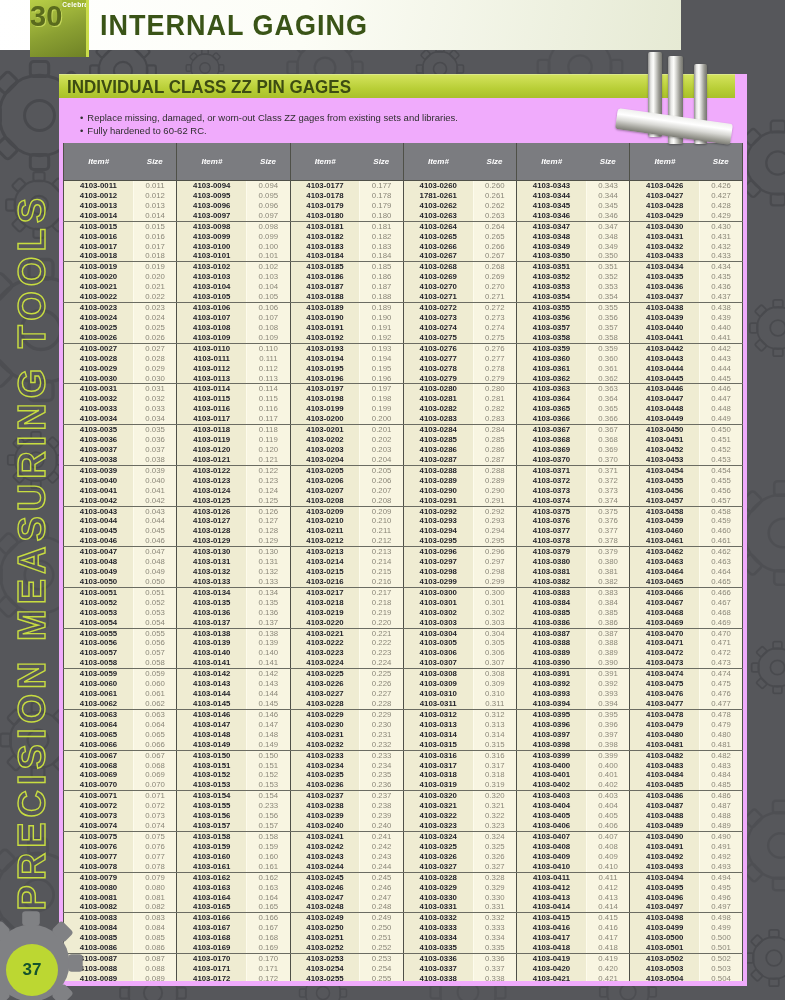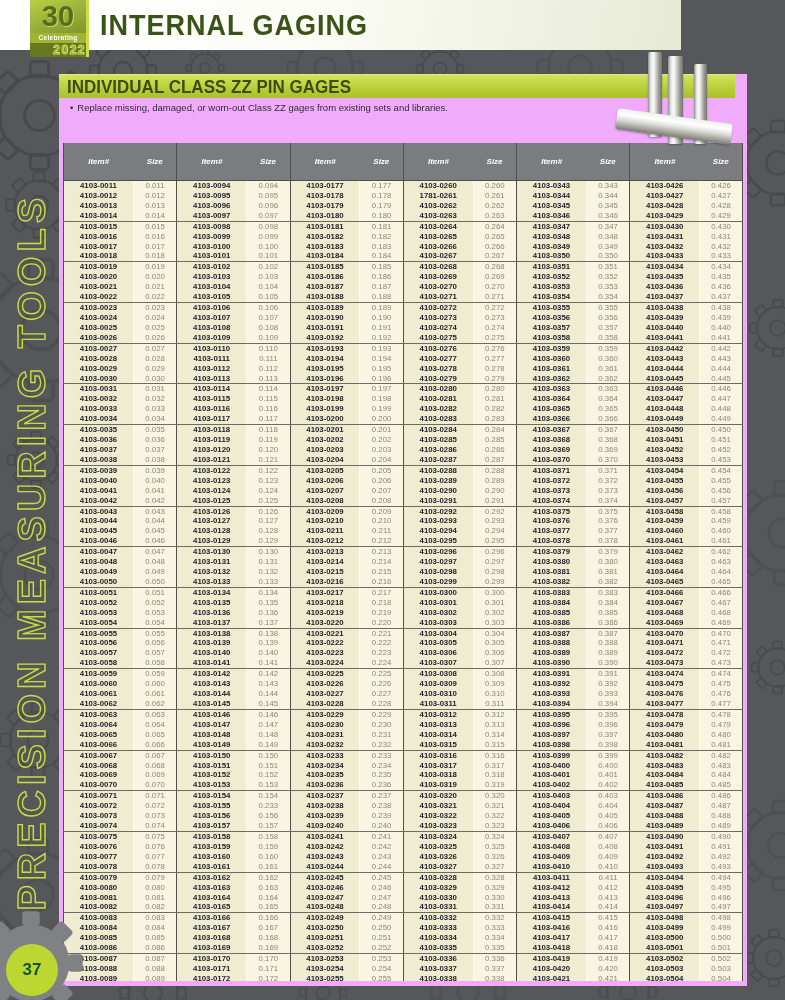--- a/index.html
+++ b/index.html
@@ -7,21 +7,21 @@
         font-family:"Liberation Sans",sans-serif}
   
   .bg-gears{position:absolute;left:0;top:0;z-index:0}
   
   .topbar{position:absolute;left:0;top:0;width:681px;height:50px;z-index:3;
           background:linear-gradient(100deg,#ffffff 0%,#fcfdf6 45%,#e6ead4 100%)}
   .page-title{position:absolute;left:100px;top:9px;margin:0;font-size:27px;font-weight:800;
           letter-spacing:1px;color:#3a5417;transform:scaleY(1.08);transform-origin:left top}
   
   .logo{position:absolute;left:30px;top:0;width:56px;height:57px;z-index:4;display:flex;
-        flex-direction:column;overflow:hidden;border-right:3px solid #cadd4a;
+        flex-direction:row;overflow:hidden;border-right:3px solid #cadd4a;
         background:linear-gradient(160deg,#b9cf47 0%,#8ba032 55%,#6f8226 100%)}
   .logo-30{flex:1;font-size:29px;font-weight:800;color:#5a6b1d;text-align:center;line-height:33px;
         text-shadow:1px 1px 0 #c6d85c}
   .logo-celebrating{height:10px;background:#9fb531;color:#fff;font-size:6.5px;font-weight:bold;
         text-align:center;line-height:10px;letter-spacing:.3px}
   .logo-year{height:15px;background:#68781f;text-align:right;font-size:12px;font-weight:800;
         line-height:14px;letter-spacing:1.5px;color:transparent;-webkit-text-stroke:1px #cfe15d}
   
   .sidebar-text{position:absolute;left:8px;top:136px;height:832px;width:48px;z-index:1;
         display:flex;align-items:center;justify-content:center}
@@ -29,21 +29,21 @@
         font-size:38px;font-weight:bold;letter-spacing:5px;color:transparent;
         -webkit-text-stroke:1.4px #c8dd40}
   
   .panel{position:absolute;left:59px;top:74px;width:688px;height:912px;background:#f0abfc;z-index:1}
   .banner{position:absolute;left:0;top:0;width:676px;height:23px;
         background:linear-gradient(180deg,#d3e35c 0%,#b8ce36 60%,#a9c02a 100%);
         border-top:1px solid #dde98a}
   .banner span{display:inline-block;margin-left:8px;font-size:17px;font-weight:800;color:#3d4c12;
         line-height:23px;transform:scaleY(1.12);transform-origin:left center}
   .features{position:absolute;left:0;top:23px;width:100%;height:46px}
-  ul.feat{list-style:none;margin:0;padding:0;position:absolute;font-size:9.5px;line-height:12.8px;
+  ul.feat{list-style:none;margin:10px;padding:0;position:absolute;font-size:9.5px;line-height:12.8px;
         color:#2e2e2e}
   ul.feat.left{left:11px;top:5px}
   ul.feat.right{left:424px;top:7px}
   ul.feat li::before{content:"\2022";margin-right:4px}
   
   .table-wrap{position:absolute;left:4px;top:69px;width:680px;height:838px;display:flex;
         overflow:hidden}
   table.grp{flex:1 1 0;border-collapse:collapse;table-layout:fixed;
         border-left:1px solid #4f5048;border-bottom:2px solid #4f5048}
   table.grp:last-child{border-right:1px solid #4f5048}
@@ -126,20 +126,21 @@
     <span>PRECISION MEASURING TOOLS</span>
   </div>
 
   <main class="panel">
     <div class="banner">
       <span>INDIVIDUAL CLASS ZZ PIN GAGES</span>
     </div>
     <div class="features">
       <ul class="feat left">
         <li>Replace missing, damaged, or worn-out Class ZZ gages from existing sets and libraries.</li>
+        <li>Fully hardened to 60-62 RC.</li>
       </ul>
     </div>
     <div class="table-wrap">
         <table class="grp">
           <thead>
             <tr>
               <th>Item#</th>
               <th>Size</th>
             </tr>
           </thead>

